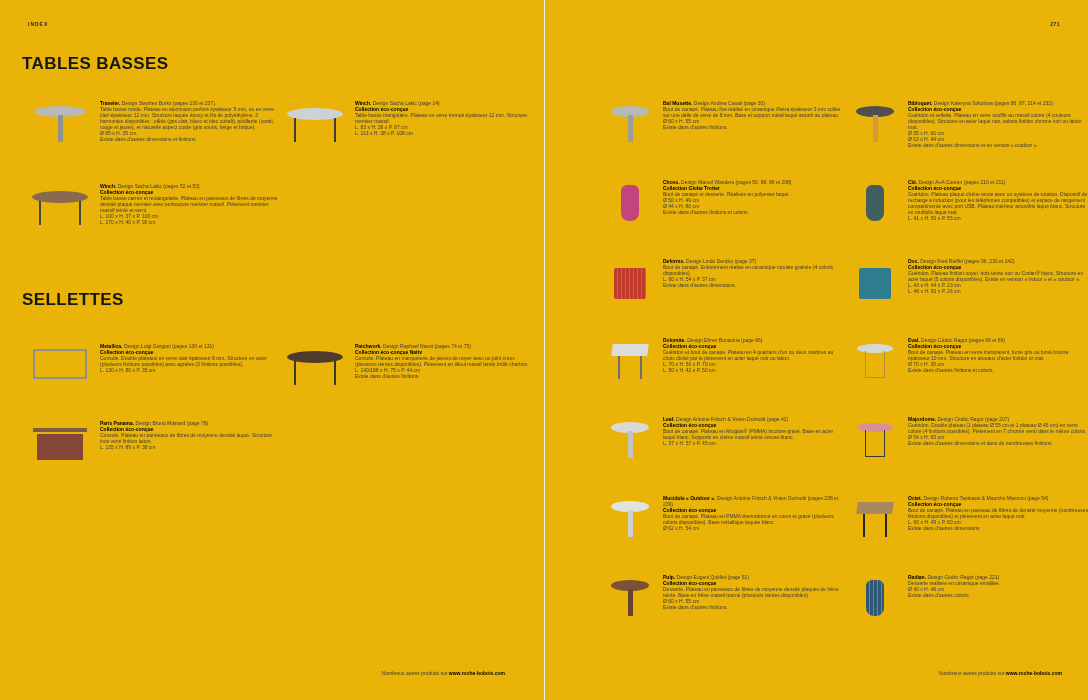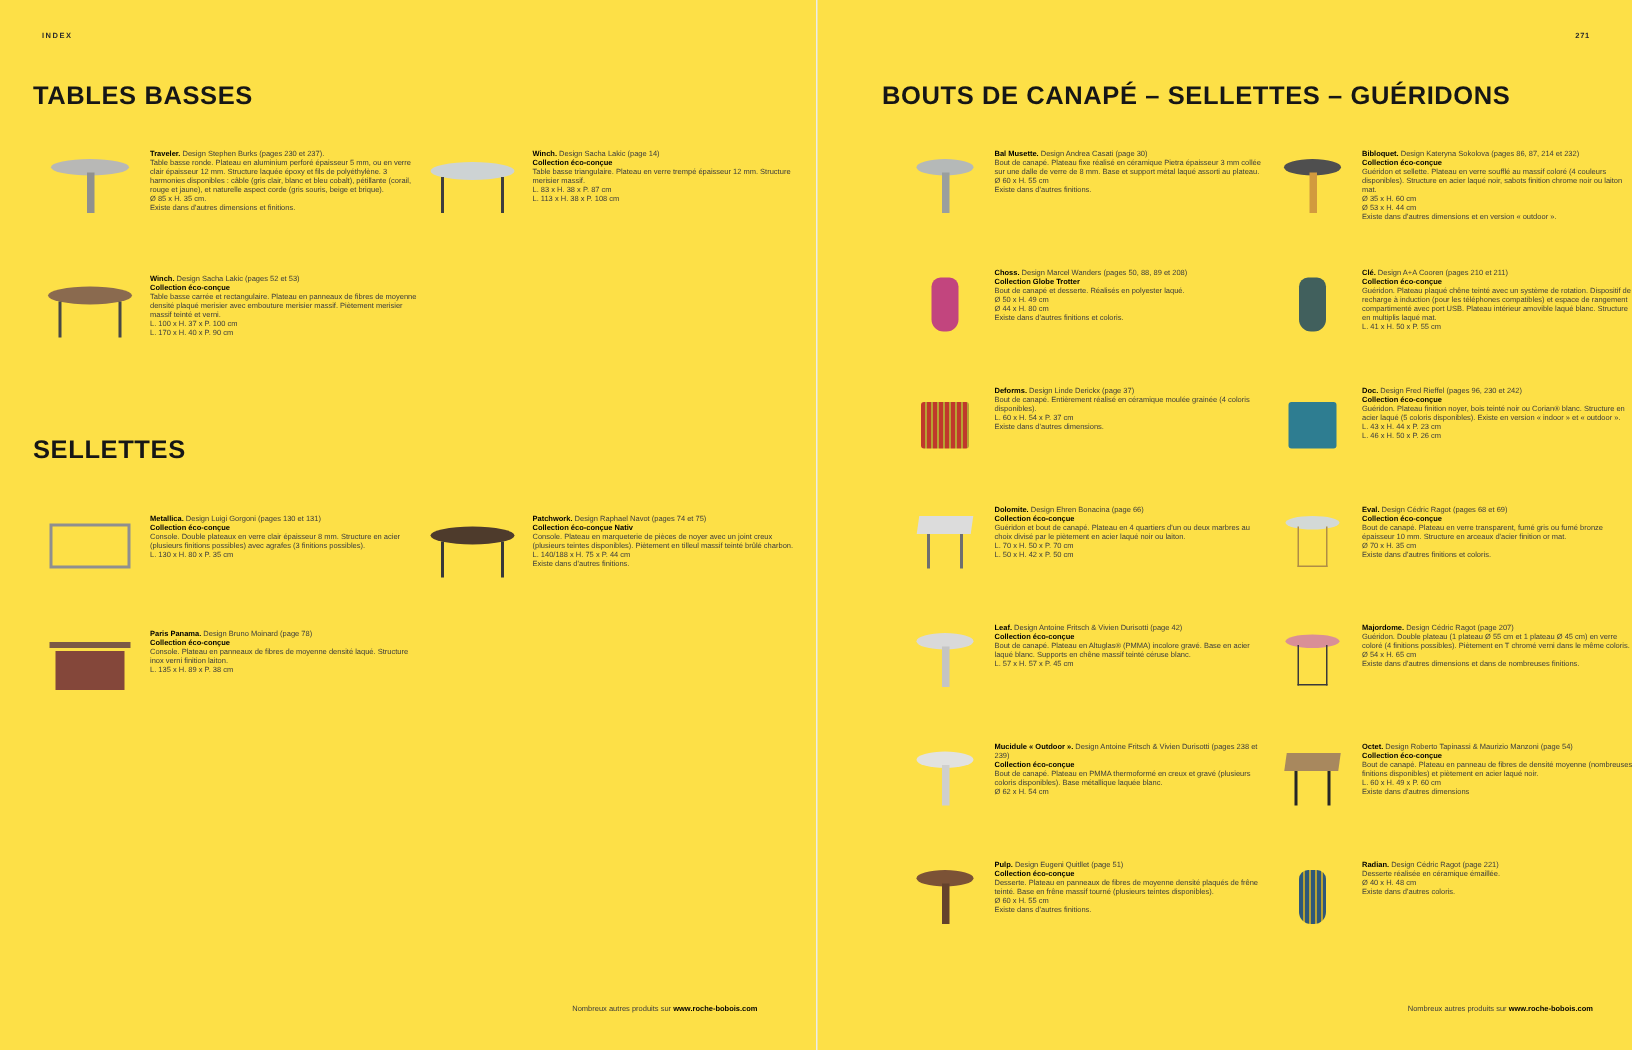--- a/index.html
+++ b/index.html
@@ -1,16 +1,16 @@
 <!DOCTYPE html>
 <html><head>
 <meta charset="utf-8">
 <style>
   html,body{margin:0;padding:0;background:#ffffff;}
-  .sheet{position:relative;width:1088px;height:700px;background:#fde047;overflow:hidden;
+  .sheet{position:relative;width:1088px;height:700px;background:#eab308;overflow:hidden;
          font-family:"Liberation Sans", sans-serif;color:#1a1a1a;}
   .divider{position:absolute;left:544px;top:0;bottom:0;width:1px;background:#ececea;}
   .corner-label{position:absolute;font-size:5px;letter-spacing:1px;color:#2a2a2a;font-weight:bold;}
   #index-label{left:28px;top:21px;}
   #page-number{right:28px;top:21px;letter-spacing:0.5px;}
   .section-title{position:absolute;font-size:17px;font-weight:bold;letter-spacing:0.4px;color:#161616;}
   #title-tables{left:22px;top:54px;}
   #title-consoles{left:22px;top:290px;}
   #title-right{left:588px;top:54px;}
   .col{position:absolute;}
@@ -50,21 +50,20 @@
 <body>
 
 <div class="sheet">
   <div class="divider"></div>
 
   <div id="index-label" class="corner-label">INDEX</div>
   <div id="page-number" class="corner-label">271</div>
 
   <div id="title-tables" class="section-title">TABLES BASSES</div>
   <div id="title-consoles" class="section-title">SELLETTES</div>
-  <div id="title-right" class="section-title">BOUTS DE CANAPÉ – SELLETTES – GUÉRIDONS</div>
 
   <div class="col left-pg h83" style="left:28px;top:100px;width:252px;">
       <div class="entry">
         <div class="img-cell">
           <div class="prod-img shape-round-table">
             <div class="im-top" style="background: rgb(184, 184, 182);"></div>
             <div class="im-base" style="background: rgb(144, 144, 142);"></div>
           </div>
         </div>
         <div class="txt">

